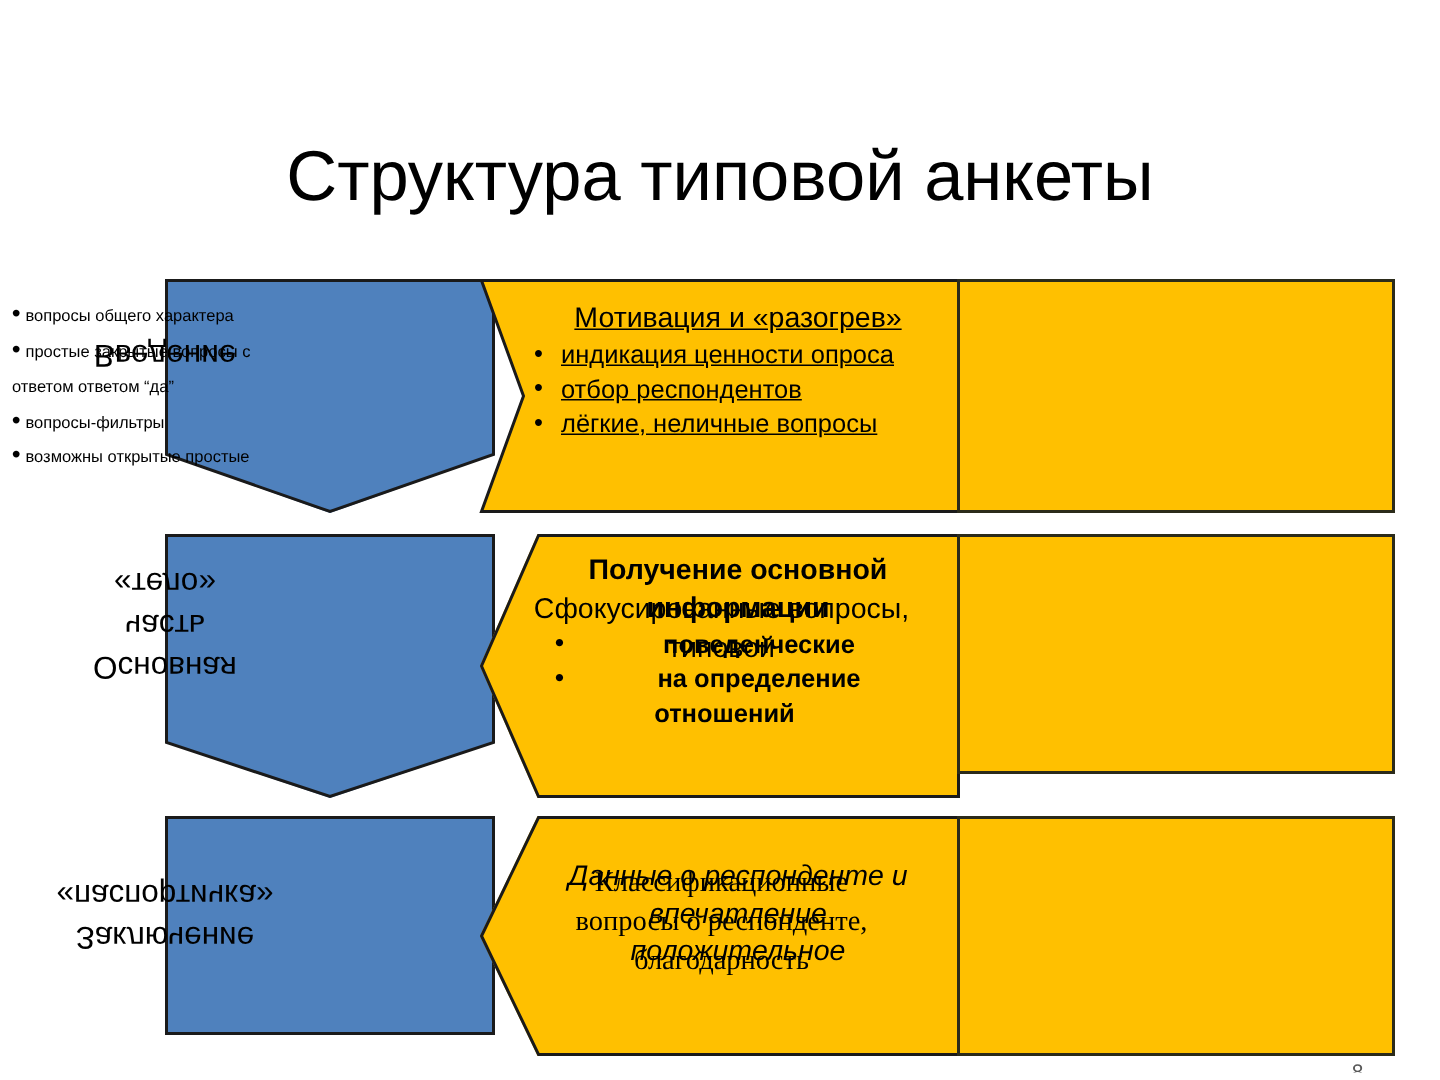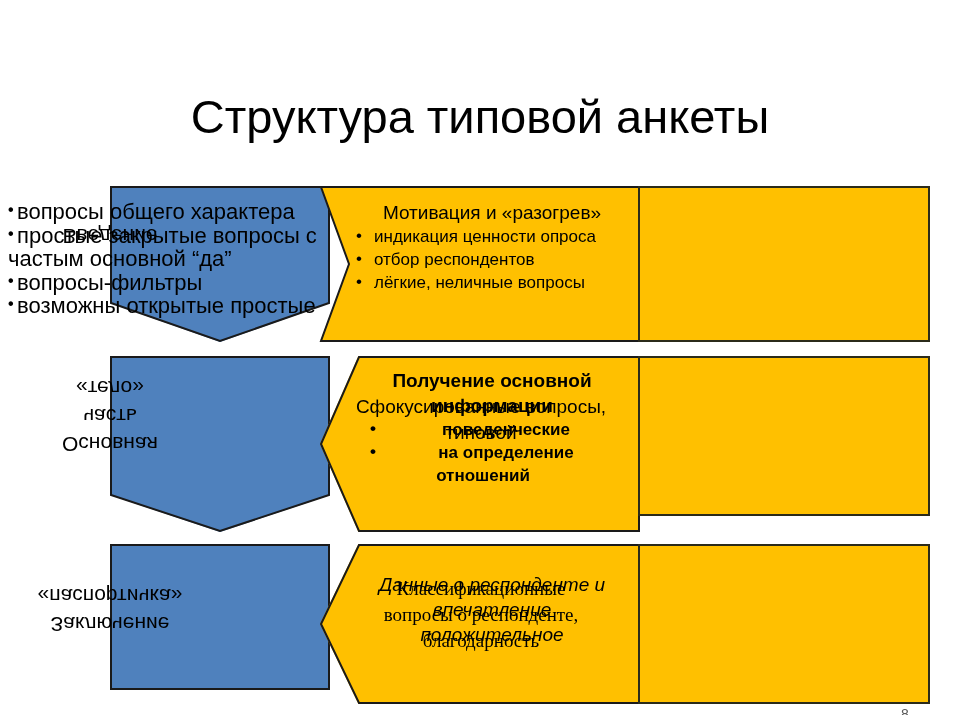--- a/index.html
+++ b/index.html
@@ -138,21 +138,21 @@
   #row-1 .chev-outline { top: 0px; height: 176px; }
   #row-2 .chev-outline { top: 0px; height: 160px; }
   .chev-outline svg { display: block; width: 100%; height: 100%; overflow: visible; }
 
   .chev-body {
     position: absolute;
     left: 352px;
     width: 280px;
     color: #000000;
   }
-  #row-0 .chev-body { top: 14px; }
+  #row-0 .chev-body { top: 14px; text-decoration: underline; }
   #row-1 .chev-body { top: 12px; font-weight: bold; }
   #row-2 .chev-body { top: 28px; font-style: italic; }
 
   .chev-head {
     text-align: center;
     font-size: 19px;
     line-height: 25px;
     white-space: nowrap;
   }
   #row-1 .chev-head, #row-2 .chev-head { white-space: normal; }
@@ -234,21 +234,21 @@
   #row-0 .detail-inner { top: 14px; }
   #row-1 .detail-inner { top: 38px; }
   #row-2 .detail-inner { top: 32px; font-family: Liberation Serif, serif; }
 
   .detail-list {
     margin: 0;
     padding: 0;
     list-style: none;
   }
   .detail-list li {
-    font-size: 22px;
+    font-size: 11px;
     line-height: 23.5px;
     text-align: left;
     padding-left: 9px;
     position: relative;
   }
   .detail-list li::before {
     content: "\2022";
     position: absolute;
     left: 0;
     top: -2px;
@@ -312,21 +312,21 @@
         <li>отбор респондентов</li>
         <li>лёгкие, неличные вопросы</li>
       </ul>
     </div>
 
     <div class="detail"></div>
     <div class="detail-inner">
       <ul class="detail-list">
         <li>вопросы общего характера</li>
         <li>простые закрытые вопросы с</li>
-        <li class="cont">частым основной “да”</li>
+        <li class="cont">ответом ответом “да”</li>
         <li>вопросы-фильтры</li>
         <li>возможны открытые простые</li>
       </ul>
     </div>
   </div>
 
   <div class="row" id="row-1">
 
     <div class="stage"></div>
     <div class="stage-outline">

